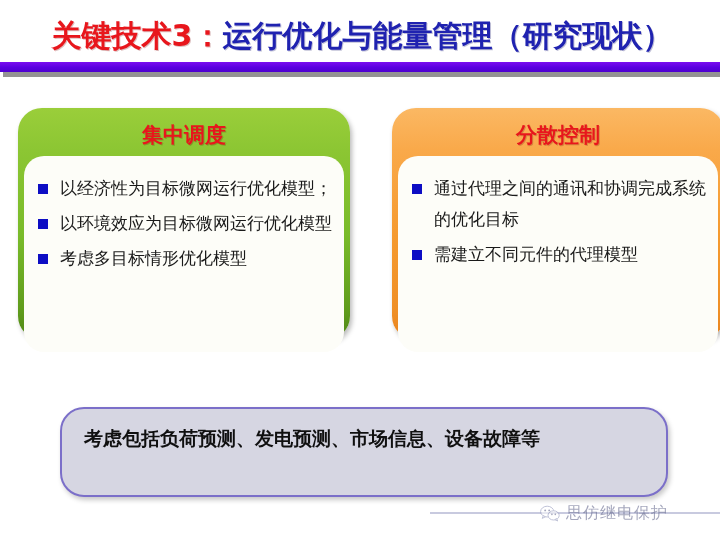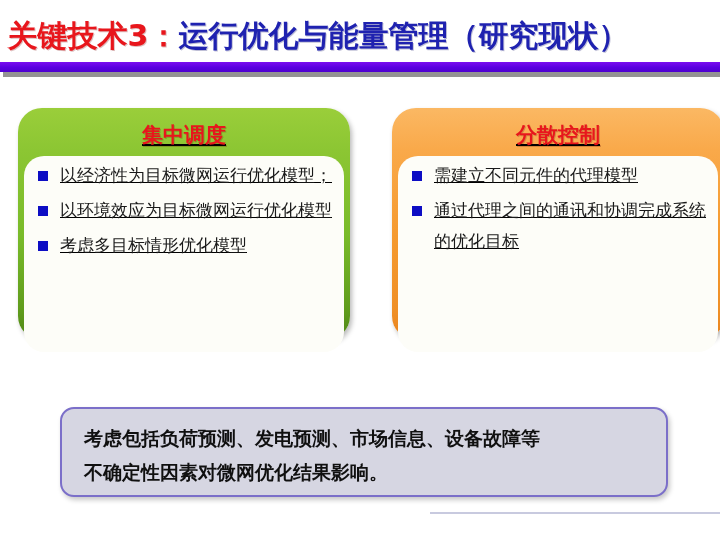--- a/index.html
+++ b/index.html
@@ -24,20 +24,21 @@
   }
 
   
   .title-wrap {
     position: absolute;
     left: 0; top: 14px;
     width: 636px;
     height: 46px;
     text-align: center;
     white-space: nowrap;
+    padding-left: 44px;
   }
   .title-red, .title-blue {
     font-size: 30px;
     font-weight: bold;
     letter-spacing: 0px;
     line-height: 44px;
     font-family: "DejaVu Sans", "Liberation Sans", sans-serif;
   }
   .title-red {
     color: #e8161c;
@@ -67,21 +68,20 @@
   
   .panel {
     position: absolute;
     top: 108px;
     width: 332px;
     height: 232px;
     border-radius: 24px;
     box-sizing: border-box;
     padding: 6px;
     box-shadow: 2px 3px 5px rgba(0,0,0,0.28);
-    text-decoration: underline;
   }
   .panel.left {
     left: 18px;
     background: linear-gradient(to bottom, #9ace3a 0%, #8cc633 18%, #79bb2a 55%, #5f9b1c 88%, #4e8416 100%);
   }
   .panel.right {
     left: 392px;
     background: linear-gradient(to bottom, #fbb863 0%, #f9a94a 18%, #f59a2f 55%, #ef8f26 88%, #e8821c 100%);
   }
 
@@ -94,21 +94,21 @@
     color: #e8161c;
     font-family: "DejaVu Sans", "Liberation Sans", sans-serif;
     text-shadow: 1px 1px 0 rgba(90,0,0,0.22);
   }
 
   .panel-body {
     background: #fdfdf8;
     border-radius: 20px;
     height: 196px;
     box-sizing: border-box;
-    padding: 4px 10px 8px 12px;
+    padding: 17px 10px 8px 12px;
     overflow: hidden;
   }
 
   .bullet-list {
     margin: 0;
     padding: 0;
     list-style: none;
   }
   .bullet-item {
     position: relative;
@@ -131,21 +131,21 @@
 
   
   .callout {
     position: absolute;
     left: 60px;
     top: 407px;
     width: 608px;
     height: 90px;
     box-sizing: border-box;
     border: 2px solid #7b6fc9;
-    border-radius: 14px;
+    border-radius: 24px;
     background: #d6d6e2;
     padding: 12px 18px 10px 22px;
     box-shadow: 2px 3px 5px rgba(0,0,0,0.22);
   }
   .callout-line {
     font-size: 19px;
     font-weight: bold;
     line-height: 34px;
     color: #101010;
     font-family: "DejaVu Sans", "Liberation Sans", sans-serif;
@@ -203,26 +203,40 @@
         <li class="bullet-item">以环境效应为目标微网运行优化模型</li>
         <li class="bullet-item">考虑多目标情形优化模型</li>
       </ul>
     </div>
   </div>
 
   <div class="panel right">
     <div class="panel-title">分散控制</div>
     <div class="panel-body">
       <ul class="bullet-list">
+        <li class="bullet-item">通过代理之间的通讯和协调完成系统的优化目标</li>
         <li class="bullet-item">需建立不同元件的代理模型</li>
-        <li class="bullet-item">通过代理之间的通讯和协调完成系统的优化目标</li>
       </ul>
     </div>
   </div>
 
   <div class="callout">
     <div class="callout-line">考虑包括负荷预测、发电预测、市场信息、设备故障等</div>
-    <div class="callout-line">不确定性因素对微网优化结果影响。</div>
   </div>
 
   <div class="wm-rule"></div>
+  <div class="watermark">
+    <span class="wm-icon">
+      <svg width="20" height="18" viewBox="0 0 20 18" xmlns="http://www.w3.org/2000/svg">
+        <ellipse cx="7.2" cy="6.6" rx="6.6" ry="5.4" fill="#ffffff" stroke="#8a8fb5" stroke-width="1"></ellipse>
+        <path d="M3.4 10.6 L2.2 13.4 L5.4 11.8 Z" fill="#ffffff" stroke="#8a8fb5" stroke-width="1"></path>
+        <circle cx="5.2" cy="5.4" r="0.95" fill="#5b5f86"></circle>
+        <circle cx="9.2" cy="5.4" r="0.95" fill="#5b5f86"></circle>
+        <ellipse cx="13.6" cy="10.4" rx="5.6" ry="4.6" fill="#ffffff" stroke="#8a8fb5" stroke-width="1"></ellipse>
+        <path d="M16.6 13.6 L17.7 16.0 L14.9 14.6 Z" fill="#ffffff" stroke="#8a8fb5" stroke-width="1"></path>
+        <circle cx="11.9" cy="9.4" r="0.8" fill="#5b5f86"></circle>
+        <circle cx="15.3" cy="9.4" r="0.8" fill="#5b5f86"></circle>
+      </svg>
+    </span>
+    <span class="wm-text">思仿继电保护</span>
+  </div>
 
 </div>
 
 </body></html>

